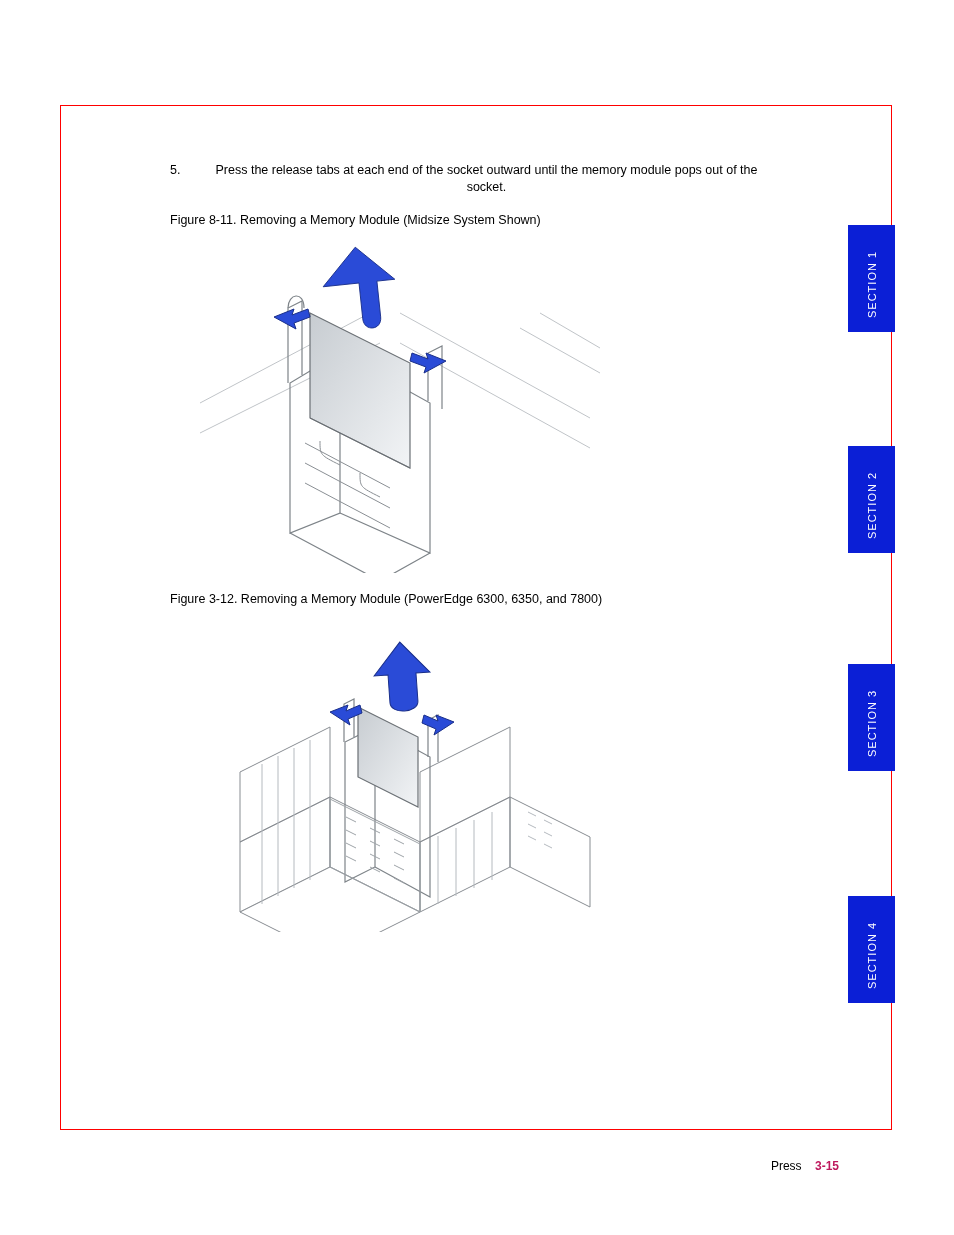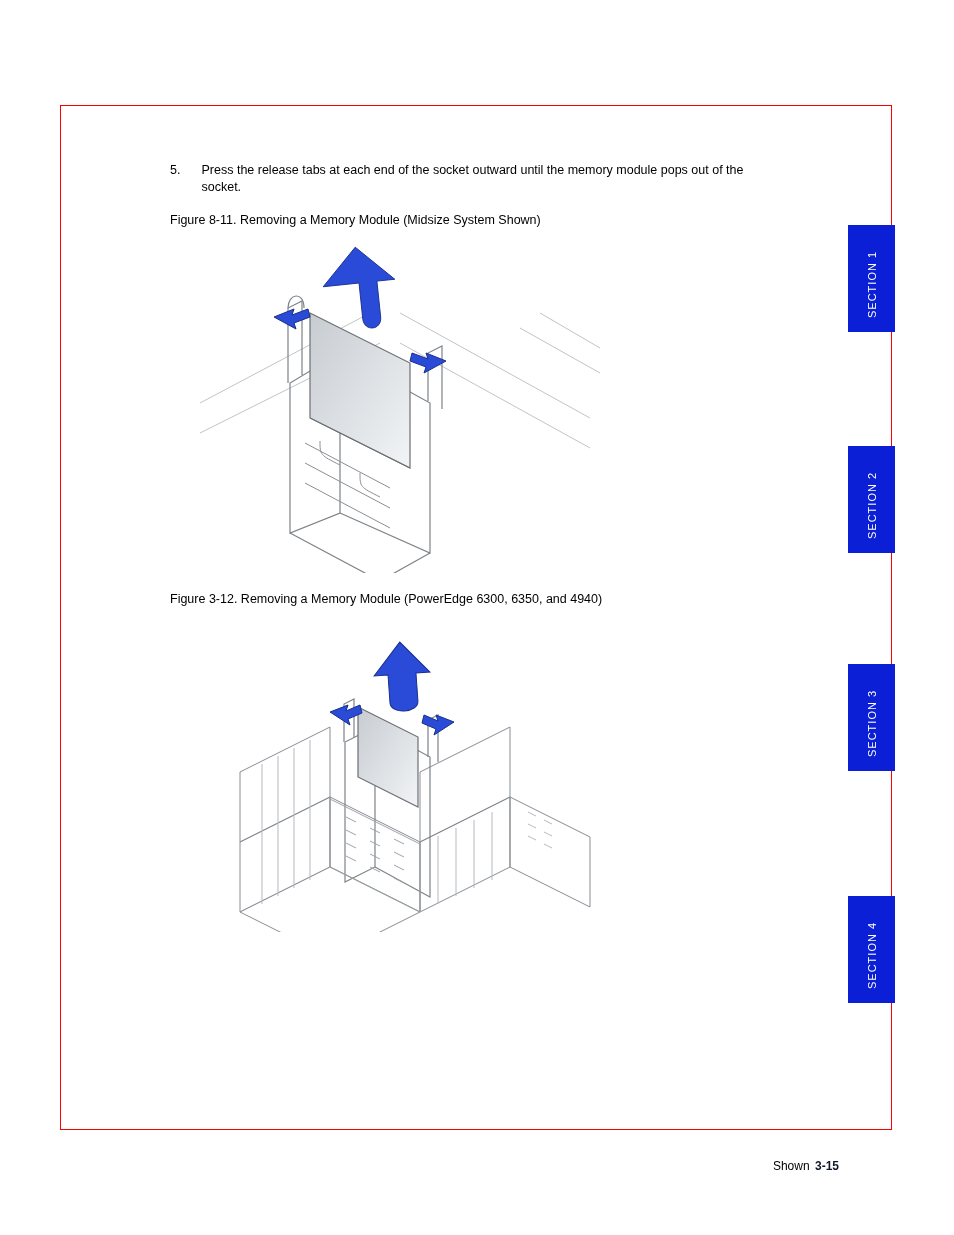--- a/index.html
+++ b/index.html
@@ -61,38 +61,39 @@
   }
   .step .num {
     display: inline-block;
     width: 28px;
     vertical-align: top;
   }
   .step .txt {
     display: inline-block;
     width: 570px;
     vertical-align: top;
+    text-align: center;
   }
   .figcap {
     font-size: 12.5px;
     margin: 8px 0 4px 0;
   }
   .fig {
     margin: 0 0 18px 0;
   }
   .fig svg { display: block; }
   .footer {
     position: absolute;
     left: 170px;
     right: 115px;
     bottom: 62px;
     font-size: 12px;
   }
   .footer .title-block { float: right; text-align: right; }
-  .footer .pagenum { color: #0f172a; font-weight: bold; margin-left: 2px; }
+  .footer .pagenum { color: #be185d; font-weight: bold; margin-left: 10px; }
   .lighthair { stroke:#c0c4c8; }
 </style>
 </head>
 <body>
 
 <div class="page-border"></div>
 
 <div class="tabs">
   <div class="tab tab1">
     <span style="writing-mode: vertical-rl; transform: rotate(180deg); white-space: nowrap; letter-spacing: 1px; display: inline-block; height: 100%; line-height: 46px; font-size: 11px;">SECTION 1</span>
@@ -165,21 +166,21 @@
         <path d="M190 60 L230 20 L270 60 L250 60 L250 100 C250 115 230 115 230 100 L230 60 Z" transform="translate(-18,-4) scale(0.9) rotate(-6 230 60)"></path>
       </g>
 
       <g fill="#2a4bd7" stroke="#1a2f8a" stroke-width="1">
         <path d="M104 84 L124 76 L122 82 L138 76 L140 84 L124 90 L126 96 Z"></path>
         <path d="M276 128 L256 120 L258 126 L242 120 L240 128 L256 134 L254 140 Z"></path>
       </g>
     </svg>
   </div>
 
-  <div class="figcap">Figure 3-12.  Removing a Memory Module (PowerEdge 6300, 6350, and 4940)</div>
+  <div class="figcap">Figure 3-12.  Removing a Memory Module (PowerEdge 6300, 6350, and 7800)</div>
 
   <div class="fig">
     <svg width="460" height="320" viewBox="0 0 460 320">
 
       <g stroke="#888d92" stroke-width="1" fill="none">
         <polygon points="70,230 160,185 160,115 70,160"></polygon>
         <polygon points="70,230 70,300 160,255 160,185"></polygon>
         <polygon points="160,255 250,300 250,230 160,185"></polygon>
         <polygon points="70,300 160,345 250,300 160,255" fill="#ffffff"></polygon>
       </g>
@@ -255,16 +256,16 @@
         <line x1="224" y1="253" x2="234" y2="258"></line>
         <line x1="224" y1="266" x2="234" y2="271"></line>
       </g>
     </svg>
   </div>
 
 </div>
 
 <div class="footer">
   <div class="title-block">
-    <span>Shown</span>
+    <span>Press</span>
     <span class="pagenum">3-15</span>
   </div>
 </div>
 
 </body></html>

